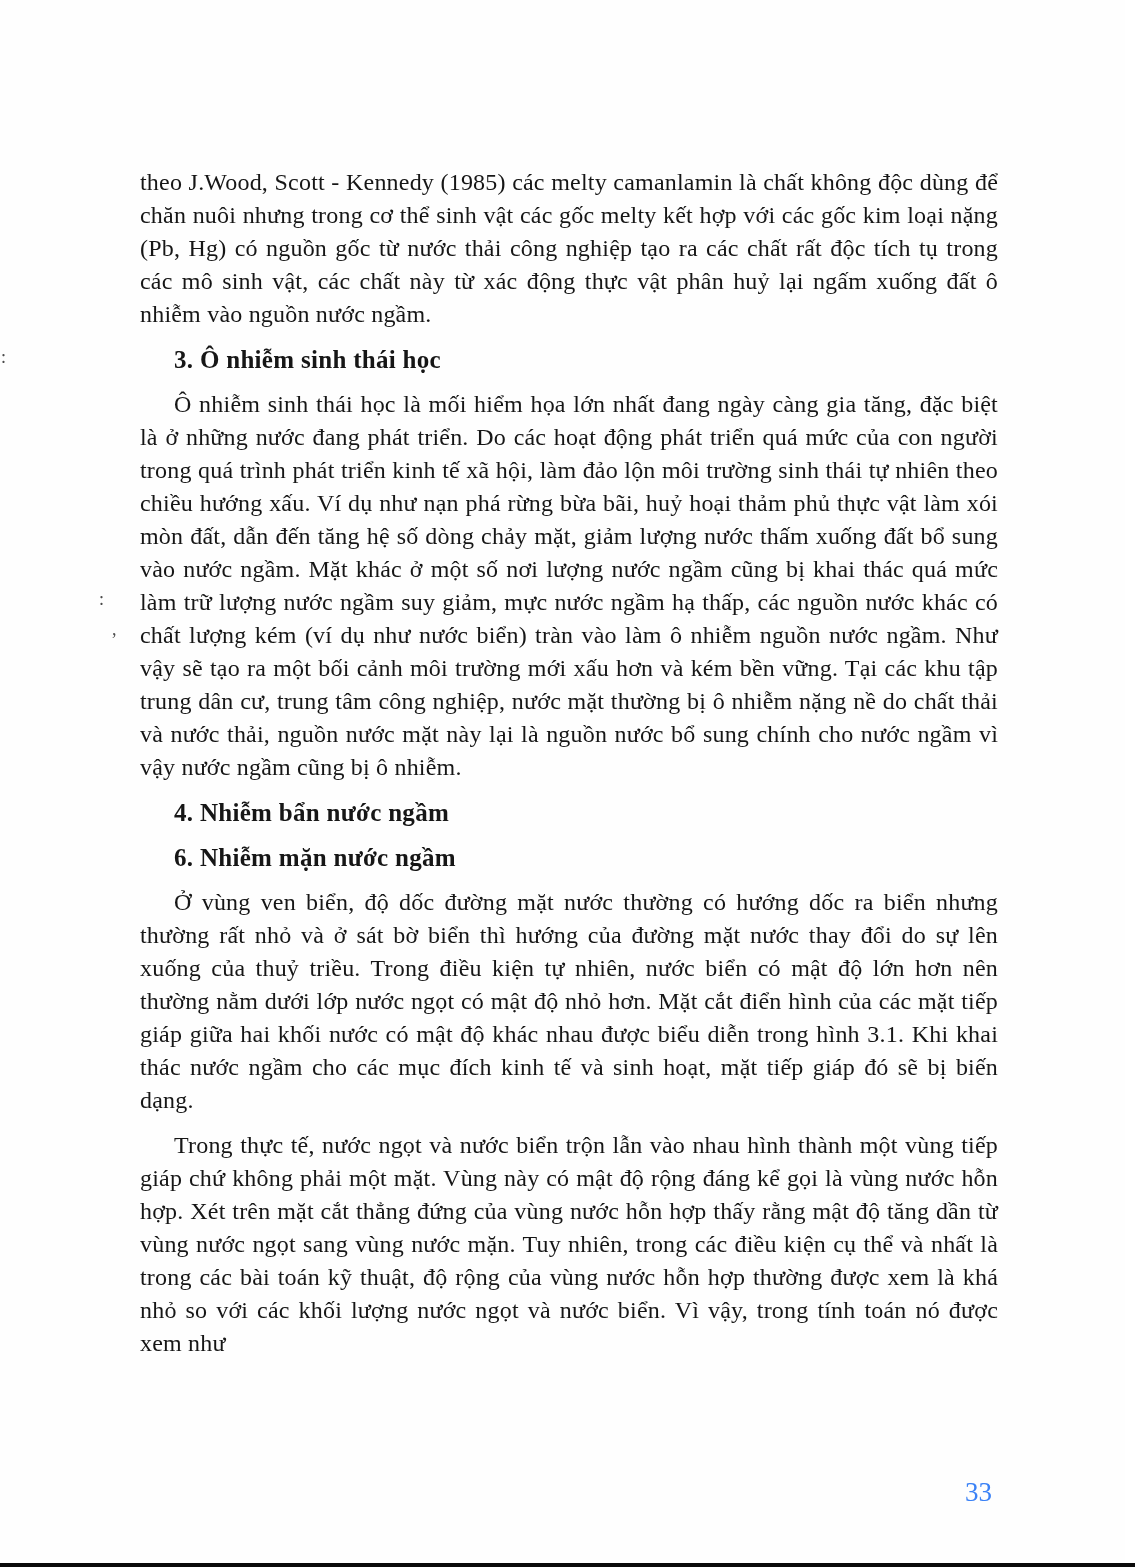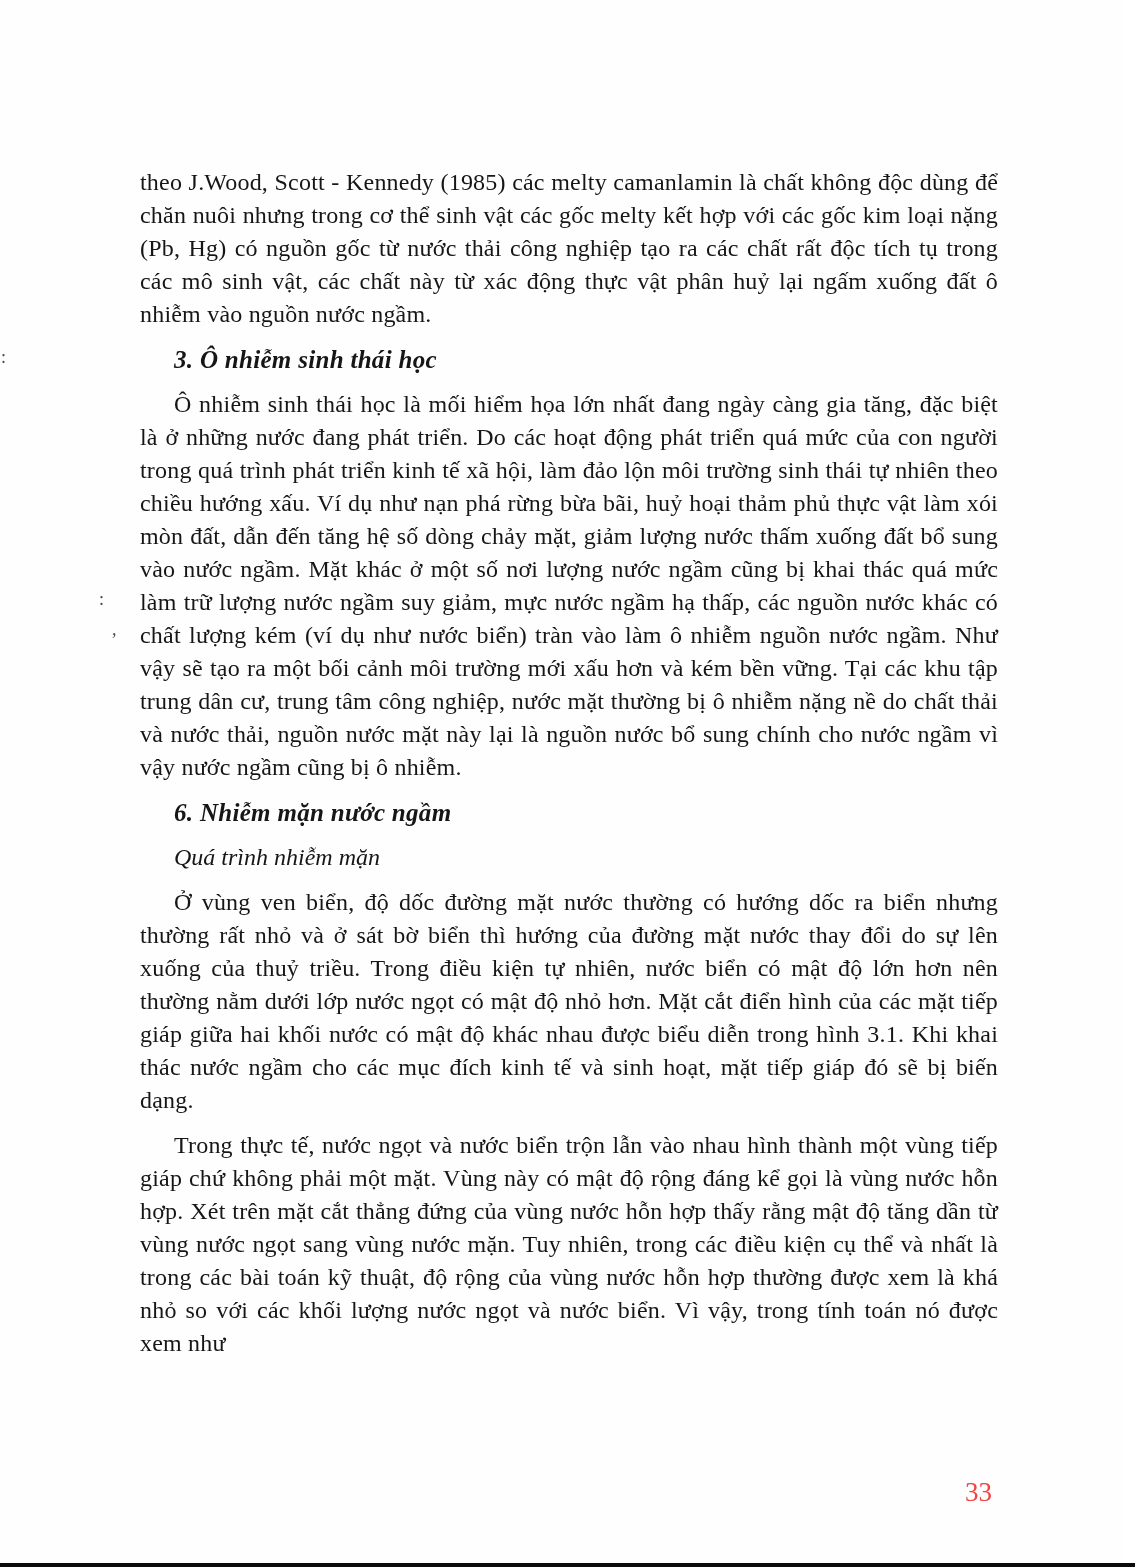--- a/index.html
+++ b/index.html
@@ -34,38 +34,37 @@
     letter-spacing: 0.2px;
   }
   .para.first {
     text-indent: 0;
   }
   .heading {
     margin: 0 0 12px 0;
     font-size: 25px;
     line-height: 33px;
     font-weight: bold;
-    font-style: italic;
     text-indent: 34px;
     letter-spacing: 0.3px;
   }
   .subheading {
     margin: 0 0 12px 0;
     font-size: 24px;
     line-height: 33px;
     font-style: italic;
     text-indent: 34px;
   }
   .page-number {
     position: absolute;
     top: 1477px;
     left: 965px;
     font-size: 27px;
     line-height: 30px;
-    color: #ef4444;
+    color: #3b82f6;
   }
   .scan-line {
     position: absolute;
     left: 0;
     bottom: 0;
     width: 1135px;
     height: 4px;
     background: #0a0a0a;
   }
   .speck {
@@ -82,25 +81,25 @@
 <body>
 
 <div class="page">
 
   <p class="para first">theo J.Wood, Scott - Kennedy (1985) các melty camanlamin là chất không độc dùng để chăn nuôi nhưng trong cơ thể sinh vật các gốc melty kết hợp với các gốc kim loại nặng (Pb, Hg) có nguồn gốc từ nước thải công nghiệp tạo ra các chất rất độc tích tụ trong các mô sinh vật, các chất này từ xác động thực vật phân huỷ lại ngấm xuống đất ô nhiễm vào nguồn nước ngầm.</p>
 
   <h3 class="heading">3. Ô nhiễm sinh thái học</h3>
 
   <p class="para">Ô nhiễm sinh thái học là mối hiểm họa lớn nhất đang ngày càng gia tăng, đặc biệt là ở những nước đang phát triển. Do các hoạt động phát triển quá mức của con người trong quá trình phát triển kinh tế xã hội, làm đảo lộn môi trường sinh thái tự nhiên theo chiều hướng xấu. Ví dụ như nạn phá rừng bừa bãi, huỷ hoại thảm phủ thực vật làm xói mòn đất, dẫn đến tăng hệ số dòng chảy mặt, giảm lượng nước thấm xuống đất bổ sung vào nước ngầm. Mặt khác ở một số nơi lượng nước ngầm cũng bị khai thác quá mức làm trữ lượng nước ngầm suy giảm, mực nước ngầm hạ thấp, các nguồn nước khác có chất lượng kém (ví dụ như nước biển) tràn vào làm ô nhiễm nguồn nước ngầm. Như vậy sẽ tạo ra một bối cảnh môi trường mới xấu hơn và kém bền vững. Tại các khu tập trung dân cư, trung tâm công nghiệp, nước mặt thường bị ô nhiễm nặng nề do chất thải và nước thải, nguồn nước mặt này lại là nguồn nước bổ sung chính cho nước ngầm vì vậy nước ngầm cũng bị ô nhiễm.</p>
 
+  <h3 class="heading">4. Nhiễm bẩn nước ngầm</h3>
 
 
   <h3 class="heading">6. Nhiễm mặn nước ngầm</h3>
 
-  <p class="subheading">Quá trình nhiễm mặn</p>
 
   <p class="para">Ở vùng ven biển, độ dốc đường mặt nước thường có hướng dốc ra biển nhưng thường rất nhỏ và ở sát bờ biển thì hướng của đường mặt nước thay đổi do sự lên xuống của thuỷ triều. Trong điều kiện tự nhiên, nước biển có mật độ lớn hơn nên thường nằm dưới lớp nước ngọt có mật độ nhỏ hơn. Mặt cắt điển hình của các mặt tiếp giáp giữa hai khối nước có mật độ khác nhau được biểu diễn trong hình 3.1. Khi khai thác nước ngầm cho các mục đích kinh tế và sinh hoạt, mặt tiếp giáp đó sẽ bị biến dạng.</p>
 
   <p class="para">Trong thực tế, nước ngọt và nước biển trộn lẫn vào nhau hình thành một vùng tiếp giáp chứ không phải một mặt. Vùng này có mật độ rộng đáng kể gọi là vùng nước hỗn hợp. Xét trên mặt cắt thẳng đứng của vùng nước hỗn hợp thấy rằng mật độ tăng dần từ vùng nước ngọt sang vùng nước mặn. Tuy nhiên, trong các điều kiện cụ thể và nhất là trong các bài toán kỹ thuật, độ rộng của vùng nước hỗn hợp thường được xem là khá nhỏ so với các khối lượng nước ngọt và nước biển. Vì vậy, trong tính toán nó được xem như</p>
 
   <div class="page-number">33</div>
 
   <span class="speck s1">:</span>
   <span class="speck s2">:</span>
   <span class="speck s3">,</span>

